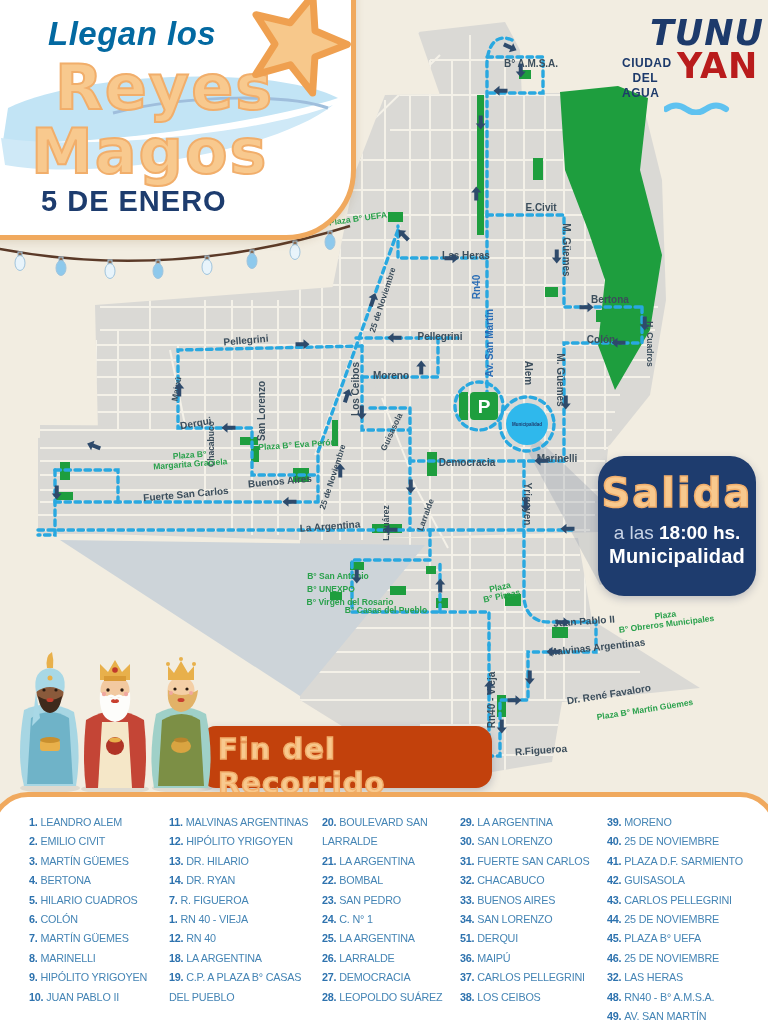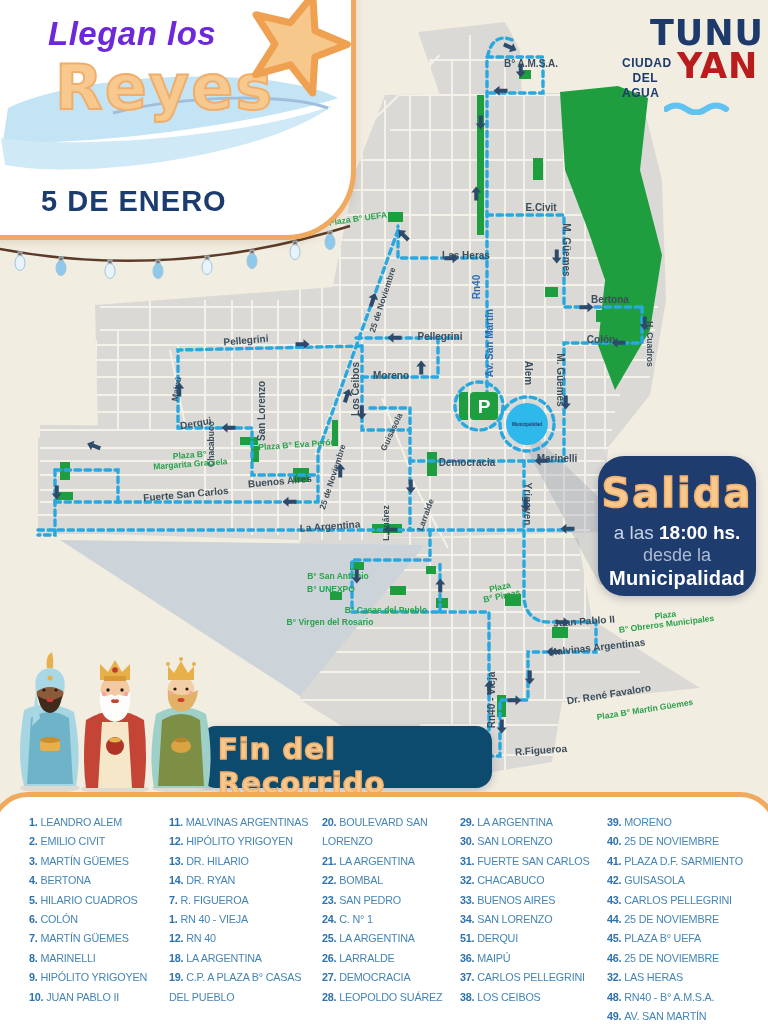--- a/index.html
+++ b/index.html
@@ -17,54 +17,54 @@
   .arw{position:absolute;width:9px;height:3.5px;background:#2E4A6B;transform-origin:center;}
   .arw::after{content:'';position:absolute;left:8px;top:-3.4px;width:0;height:0;
         border-left:6.5px solid #2E4A6B;border-top:5.2px solid transparent;border-bottom:5.2px solid transparent;}
   .roundabout-label{position:absolute;left:527px;top:424px;transform:translate(-50%,-50%);
         font:700 4.5px "Liberation Sans",sans-serif;color:#1E3C6E;}
 
   
   .header-card{position:absolute;left:-12px;top:-12px;width:358px;height:242px;background:#fff;
         border:5px solid #F0A95E;border-radius:0 0 70px 0;z-index:6;box-shadow:0 3px 8px rgba(120,90,40,.15);}
   .title-script{position:absolute;left:55px;top:22px;font-style:italic;font-weight:700;font-size:33px;
-        color:#6d28d9;letter-spacing:.5px;}
+        color:#0369a1;letter-spacing:.5px;}
   .bubble{font-family:"DejaVu Sans",sans-serif;font-weight:800;color:#F8C98E;
         -webkit-text-stroke:2px #F1AE6B;letter-spacing:2px;}
   .title-main1{position:absolute;left:62px;top:58px;font-size:62px;z-index:2;}
   .title-main2{position:absolute;left:38px;top:122px;font-size:62px;z-index:2;}
   .date-label{position:absolute;left:48px;top:192px;font-weight:800;font-size:29px;color:#1D3C6E;letter-spacing:1px;}
   .swoosh-svg{position:absolute;left:0;top:60px;z-index:1;}
   .star-svg{position:absolute;left:250px;top:-2px;z-index:3;}
 
   
   .lights-svg{position:absolute;left:0;top:200px;z-index:5;pointer-events:none;}
 
   
   .logo{position:absolute;right:14px;top:18px;z-index:6;width:132px;text-align:left;}
   .logo-top{font-family:"DejaVu Sans",sans-serif;font-weight:800;font-size:35px;color:#1D3A6B;
-        letter-spacing:1px;line-height:.9;text-align:left;padding-left:28px;}
+        letter-spacing:1px;line-height:.9;text-align:left;padding-left:28px;font-style:italic;}
   .logo-row{display:flex;align-items:flex-start;}
   .logo-tag{font-weight:700;font-size:12px;color:#1D3A6B;text-align:right;line-height:1.25;
         margin-top:6px;width:36px;letter-spacing:.5px;}
   .logo-yan{font-family:"DejaVu Sans",sans-serif;font-weight:800;font-size:35px;color:#b91c1c;
         letter-spacing:1px;line-height:.95;margin-left:19px;}
   .logo-wave{margin-left:42px;margin-top:-2px;}
 
   
   .salida-card{position:absolute;left:598px;top:456px;width:158px;height:140px;background:#1E3C6E;
         border-radius:26px;z-index:6;text-align:center;box-shadow:0 3px 8px rgba(40,50,90,.25);}
   .salida-title{font-size:40px;margin-top:14px;-webkit-text-stroke:1.5px #F1AE6B;}
   .salida-l1{font-size:19px;color:#C9D4E6;margin-top:6px;}
   .salida-l1 b{color:#fff;font-weight:800;}
   .salida-l2{font-size:18px;color:#AEBBD2;margin-top:1px;}
   .salida-l3{font-size:20px;color:#fff;font-weight:800;margin-top:1px;letter-spacing:.2px;}
 
   
-  .fin-card{position:absolute;left:200px;top:726px;width:292px;height:62px;background:#0c4a6e;
+  .fin-card{position:absolute;left:200px;top:726px;width:292px;height:62px;background:#c2410c;
         border-radius:16px;z-index:7;padding:6px 0 0 18px;box-sizing:border-box;
         box-shadow:0 3px 8px rgba(40,50,90,.25);}
   .fin-title{font-size:29px;-webkit-text-stroke:1.5px #F1AE6B;letter-spacing:1px;}
   .fin-sub{font-size:11.5px;color:#C9D4E6;margin-top:1px;}
   .fin-sub b{color:#fff;font-weight:800;}
 
   .kings-svg{position:absolute;left:12px;top:648px;z-index:8;}
 
   
   .footer-card{position:absolute;left:-10px;top:792px;width:788px;height:250px;background:#fff;
@@ -208,21 +208,21 @@
         <div class="mlab st sm" style="left: 333px; top: 477px; transform: translate(-50%, -50%) rotate(-72deg);">25 de Noviembre</div>
         <div class="mlab st sm" style="left: 392px; top: 432px; transform: translate(-50%, -50%) rotate(-65deg);">Guisasola</div>
         <div class="mlab st" style="left: 330px; top: 527px; transform: translate(-50%, -50%) rotate(-4deg);">La Argentina</div>
         <div class="mlab st sm" style="left: 387px; top: 523px; transform: translate(-50%, -50%) rotate(-90deg);">L.Suárez</div>
         <div class="mlab st sm" style="left: 426px; top: 515px; transform: translate(-50%, -50%) rotate(-70deg);">Larralde</div>
         <div class="mlab st" style="left: 467px; top: 463px; transform: translate(-50%, -50%) rotate(0deg);">Democracia</div>
         <div class="mlab st" style="left: 557px; top: 459px; transform: translate(-50%, -50%) rotate(0deg);">Marinelli</div>
         <div class="mlab st" style="left: 527px; top: 504px; transform: translate(-50%, -50%) rotate(90deg);">Yrigoyen</div>
         <div class="mlab pz" style="left: 338px; top: 577px; transform: translate(-50%, -50%) rotate(0deg);">B° San Antonio</div>
         <div class="mlab pz" style="left: 331px; top: 590px; transform: translate(-50%, -50%) rotate(0deg);">B° UNEXPO</div>
-        <div class="mlab pz" style="left: 330px; top: 603px; transform: translate(-50%, -50%) rotate(0deg); margin-top: 20px;">B° Virgen del Rosario</div>
+        <div class="mlab pz" style="left: 350px; top: 603px; transform: translate(-50%, -50%) rotate(0deg);">B° Virgen del Rosario</div>
         <div class="mlab pz" style="left: 386px; top: 611px; transform: translate(-50%, -50%) rotate(0deg);">B° Casas del Pueblo</div>
         <div class="mlab pz" style="left: 501px; top: 592px; transform: translate(-50%, -50%) rotate(-12deg);">Plaza
 B° Pircas</div>
         <div class="mlab st" style="left: 584px; top: 622px; transform: translate(-50%, -50%) rotate(-4deg);">Juan Pablo II</div>
         <div class="mlab pz" style="left: 666px; top: 620px; transform: translate(-50%, -50%) rotate(-7deg);">Plaza
 B° Obreros Municipales</div>
         <div class="mlab st" style="left: 597px; top: 648px; transform: translate(-50%, -50%) rotate(-6deg);">Malvinas Argentinas</div>
         <div class="mlab st" style="left: 609px; top: 695px; transform: translate(-50%, -50%) rotate(-9deg);">Dr. René Favaloro</div>
         <div class="mlab pz" style="left: 645px; top: 710px; transform: translate(-50%, -50%) rotate(-9deg);">Plaza B° Martín Güemes</div>
         <div class="mlab st" style="left: 492px; top: 700px; transform: translate(-50%, -50%) rotate(-90deg);">Rn40 - Vieja</div>
@@ -270,20 +270,21 @@
   </div>
 
   <div class="header-card">
     <svg class="swoosh-svg" width="358" height="130" viewBox="0 0 358 130">
       <path d="M15,55 C90,18 280,12 345,45 C270,70 90,95 10,88 Z" fill="#C2E4F5"></path>
       <path d="M8,85 C95,98 270,80 340,52 C280,100 100,128 12,112 Z" fill="#CFE9F7"></path>
       <path d="M120,60 C200,40 300,42 335,55" stroke="#9FBEDC" stroke-width="3" fill="none"></path>
     </svg>
     <div class="title-script">Llegan los</div>
     <div class="title-main1 bubble">Reyes</div>
+    <div class="title-main2 bubble">Magos</div>
     <div class="date-label">5 DE ENERO</div>
     <svg class="star-svg" width="110" height="110" viewBox="0 0 110 110">
       <g transform="rotate(18 55 50)">
         <path d="M55,2 L68,35 L103,38 L76,60 L85,95 L55,75 L25,95 L34,60 L7,38 L42,35 Z" fill="#F7C88B" stroke="#EFA050" stroke-width="7" stroke-linejoin="round"></path>
       </g>
     </svg>
   </div>
 
   <svg class="lights-svg" width="360" height="90" viewBox="0 0 360 90">
     <path d="M-5,48 Q170,82 350,26" stroke="#5B3A28" stroke-width="2.5" fill="none"></path>
@@ -334,21 +335,20 @@
       <div class="logo-yan">YAN</div>
     </div>
     <svg class="logo-wave" width="70" height="14" viewBox="0 0 70 14">
       <path d="M2,8 Q12,1 22,8 T42,8 T62,8" stroke="#5FC2F0" stroke-width="6" fill="none" stroke-linecap="round"></path>
     </svg>
   </div>
 
   <div class="salida-card">
     <div class="salida-title bubble">Salida</div>
     <div class="salida-l1"><span>a las </span><b>18:00 hs.</b></div>
-    <div class="salida-l2">desde la</div>
     <div class="salida-l3">Municipalidad</div>
   </div>
 
   <div class="fin-card">
     <div class="fin-title bubble">Fin del Recorrido</div>
     <div class="fin-sub">
       <span>a las </span><b>22:00 hs.</b><span> aprox. en la </span><b>Plaza Departamental</b>
     </div>
   </div>
 
@@ -429,21 +429,21 @@
           <div class="s-item"><span class="s-num">12. </span><span class="s-name">HIPÓLITO YRIGOYEN</span></div>
           <div class="s-item"><span class="s-num">13. </span><span class="s-name">DR. HILARIO</span></div>
           <div class="s-item"><span class="s-num">14. </span><span class="s-name">DR. RYAN</span></div>
           <div class="s-item"><span class="s-num">7. </span><span class="s-name">R. FIGUEROA</span></div>
           <div class="s-item"><span class="s-num">1. </span><span class="s-name">RN 40 - VIEJA</span></div>
           <div class="s-item"><span class="s-num">12. </span><span class="s-name">RN 40</span></div>
           <div class="s-item"><span class="s-num">18. </span><span class="s-name">LA ARGENTINA</span></div>
           <div class="s-item"><span class="s-num">19. </span><span class="s-name">C.P. A PLAZA B° CASAS DEL PUEBLO</span></div>
         </div>
         <div class="s-col">
-          <div class="s-item"><span class="s-num">20. </span><span class="s-name">BOULEVARD SAN LORENZO</span></div>
+          <div class="s-item"><span class="s-num">20. </span><span class="s-name">BOULEVARD SAN LARRALDE</span></div>
           <div class="s-item"><span class="s-num">21. </span><span class="s-name">LA ARGENTINA</span></div>
           <div class="s-item"><span class="s-num">22. </span><span class="s-name">BOMBAL</span></div>
           <div class="s-item"><span class="s-num">23. </span><span class="s-name">SAN PEDRO</span></div>
           <div class="s-item"><span class="s-num">24. </span><span class="s-name">C. N° 1</span></div>
           <div class="s-item"><span class="s-num">25. </span><span class="s-name">LA ARGENTINA</span></div>
           <div class="s-item"><span class="s-num">26. </span><span class="s-name">LARRALDE</span></div>
           <div class="s-item"><span class="s-num">27. </span><span class="s-name">DEMOCRACIA</span></div>
           <div class="s-item"><span class="s-num">28. </span><span class="s-name">LEOPOLDO SUÁREZ</span></div>
         </div>
         <div class="s-col">

